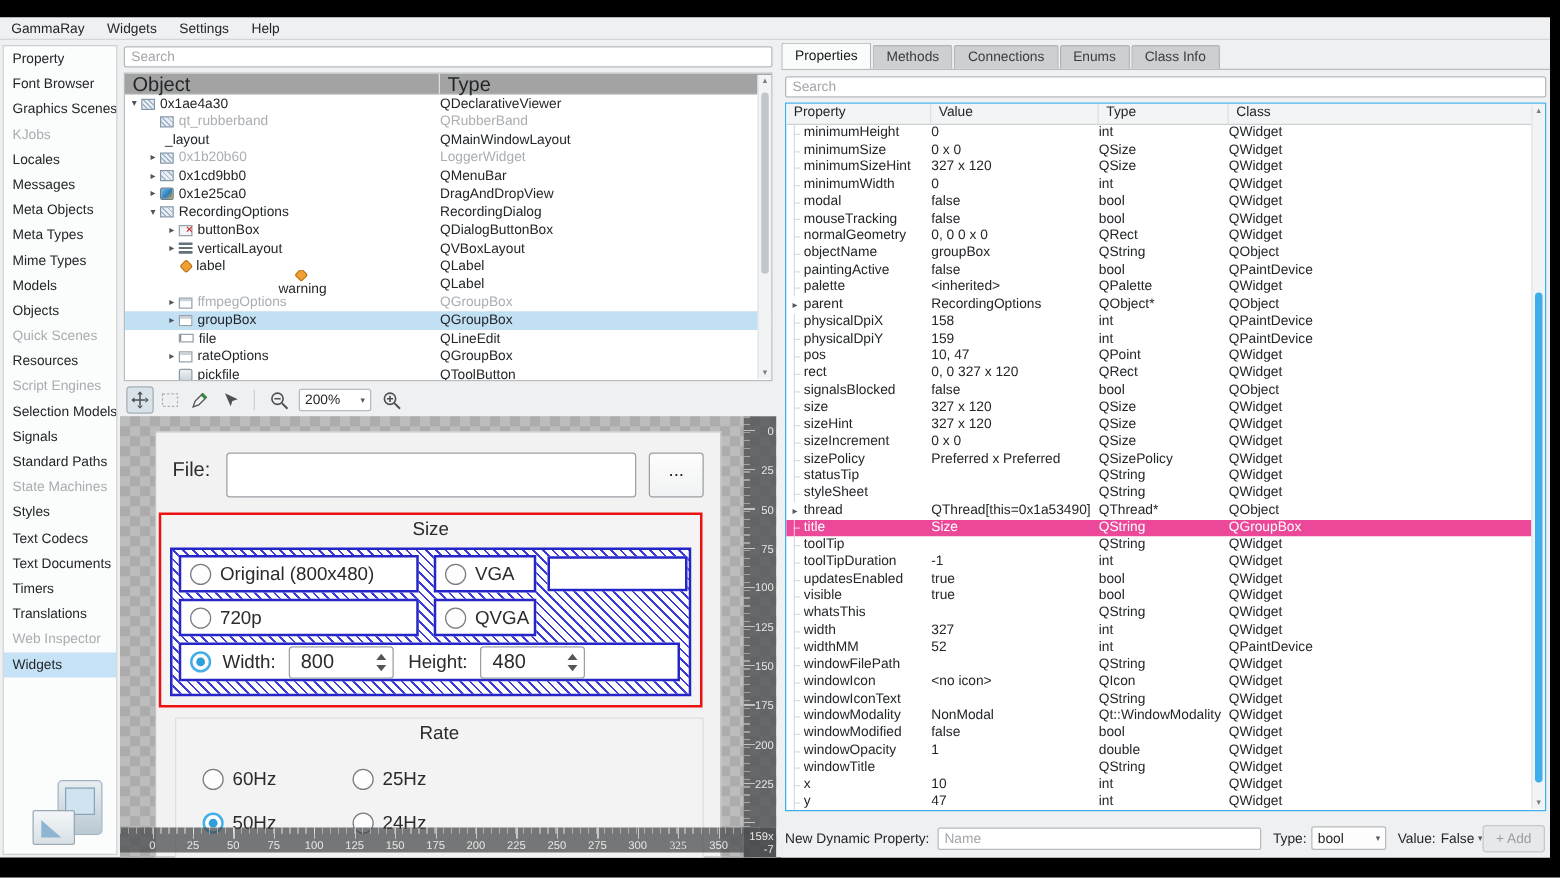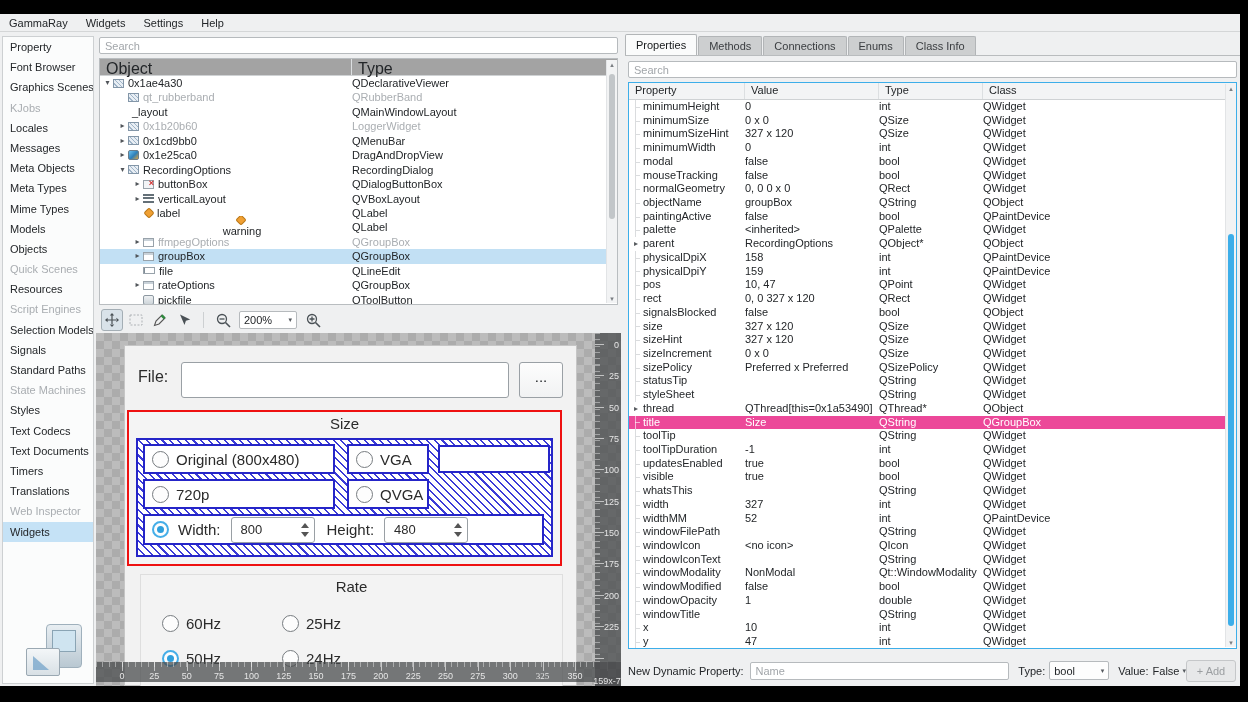--- a/index.html
+++ b/index.html
@@ -89,21 +89,21 @@
   .c-orig{left:5px;top:4px;width:192px;height:30px}
   .c-vga{left:209px;top:4px;width:82px;height:30px}
   .c-field{left:300px;top:5px;width:112px;height:28px}
   .c-720{left:5px;top:39px;width:192px;height:30px}
   .c-qvga{left:209px;top:39px;width:82px;height:30px}
   .c-wh{left:5px;top:74px;width:401px;height:31px}
   .pradio{width:17px;height:17px;border-radius:50%;border:1px solid #777c80;background:#fdfdfd;margin:0 7px;flex:none;position:relative}
   .pradio.checked{border:2px solid #45aee8}
   .pradio.checked::after{content:'';position:absolute;inset:3px;border-radius:50%;background:#2f9fdc}
   .spin{width:84px;height:26px;border:1px solid #9aa0a5;border-radius:3px;background:#fff;display:flex;margin-left:10px}
-  .spin .val{flex:1;font-size:13px;display:flex;align-items:center;padding-left:9px}
+  .spin .val{flex:1;font-size:16px;display:flex;align-items:center;padding-left:9px}
   .spin .btns{width:18px;display:flex;flex-direction:column;justify-content:center;align-items:center;gap:4px}
   .tri-up{width:0;height:0;border-left:4px solid transparent;border-right:4px solid transparent;border-bottom:5px solid #555}
   .tri-dn{width:0;height:0;border-left:4px solid transparent;border-right:4px solid transparent;border-top:5px solid #555}
   .wh-label{margin-left:2px}
   .h-label{margin-left:12px}
   .rate-group{left:15px;top:228px;width:423px;height:113px;background:#f3f3f3;border:1px solid #dedede}
   .rate-row{position:absolute;left:14px;display:flex;align-items:center;font-size:15px;color:#2b2b2b}
   .rate-item{display:flex;align-items:center;width:120px}
   .r1{top:40px}.r2{top:75px}
 
@@ -113,21 +113,21 @@
   .vruler::after{content:'';position:absolute;left:0;top:11px;width:9px;height:100%;
       background:repeating-linear-gradient(to bottom,rgba(255,255,255,.6) 0 1px,transparent 1px 31.35px)}
   .vlab{position:absolute;right:2px;font-size:9px;color:#e6e6e6;transform:translateY(-50%)}
   .hruler{position:absolute;left:0;top:329px;height:20px;right:26px;background:rgba(72,74,76,.74);z-index:5}
   .hruler::before{content:'';position:absolute;left:0;top:0;width:100%;height:5px;
       background:repeating-linear-gradient(to right,rgba(255,255,255,.4) 0 1px,transparent 1px 6.45px)}
   .hruler::after{content:'';position:absolute;left:26px;top:0;width:100%;height:9px;
       background:repeating-linear-gradient(to right,rgba(255,255,255,.6) 0 1px,transparent 1px 32.35px)}
   .hlab{position:absolute;bottom:1px;font-size:9px;color:#e6e6e6;transform:translateX(-50%)}
   .corner{position:absolute;right:0;top:329px;width:26px;height:24px;background:rgba(58,60,62,.82);z-index:6;
-          display:flex;flex-direction:row;align-items:flex-end;justify-content:center;padding-right:2px;
+          display:flex;flex-direction:column;align-items:flex-end;justify-content:center;padding-right:2px;
           font-size:9px;color:#e6e6e6;line-height:10px}
 
   
   #right{position:absolute;left:625px;top:18px;width:615px;bottom:0}
   #tabs{position:absolute;left:0;top:3px;height:21px;width:100%;display:flex;align-items:flex-end;border-bottom:1px solid #b9bcbe}
   .tab{height:19px;line-height:18px;padding:0 10px;font-size:11px;background:#cdcfd0;border:1px solid #b2b5b7;
        border-bottom:none;color:#3a3d40;border-radius:2px 2px 0 0;margin-right:1px;white-space:nowrap}
   .tab.active{background:#fafbfb;height:21px;line-height:20px;color:#15181a}
   #prop-search{top:29px}
   #proptable{position:absolute;left:3px;right:3px;top:50px;height:567px;border:1px solid #3daee9;background:#fff;overflow:hidden}

